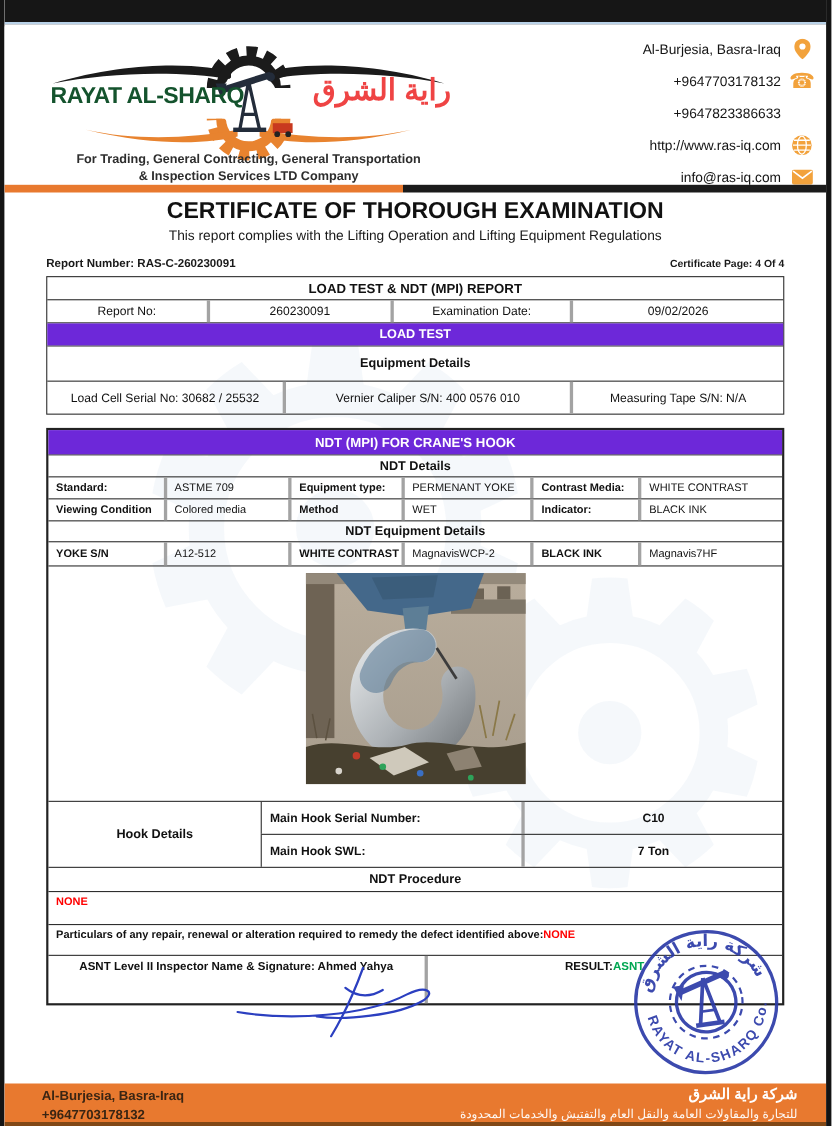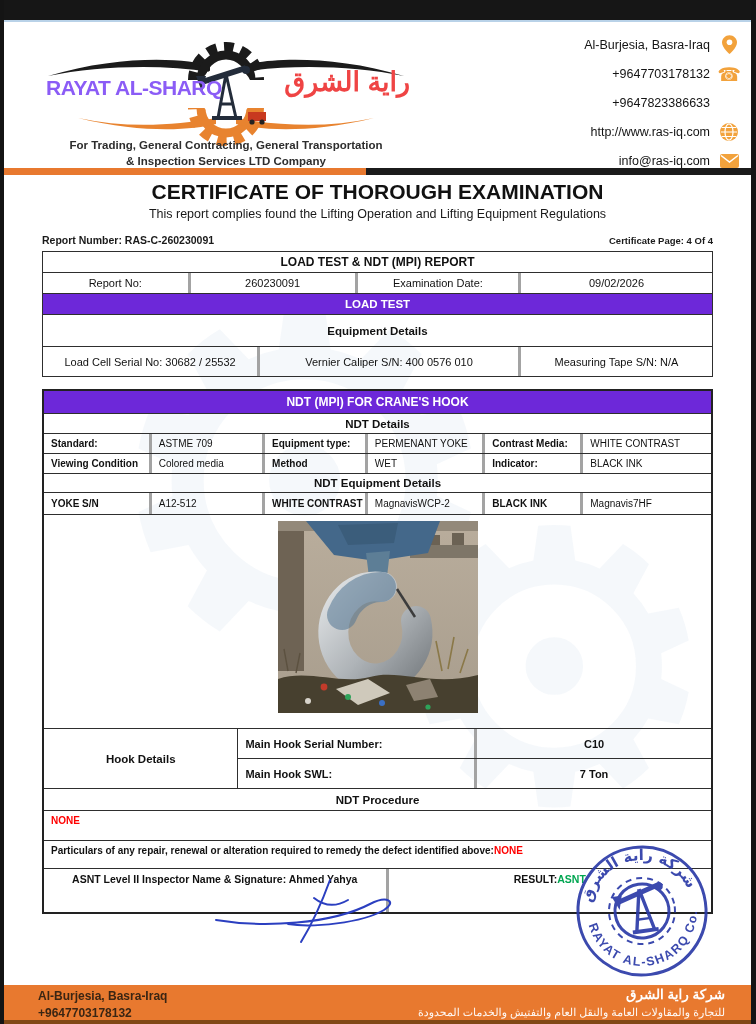--- a/index.html
+++ b/index.html
@@ -14,21 +14,21 @@
   .topbar { position:absolute; top:0; left:0; right:0; height:22px; background:#161616; border-bottom:2px solid #b9d2e8; z-index:6; }
 
   
   .watermark { position:absolute; inset:0; z-index:0; pointer-events:none; color:rgba(110,160,205,0.07); }
   .wm-gear { position:absolute; font-size:470px; line-height:1; }
 
   
   .header { position:absolute; top:24px; left:0; right:0; height:144px; background:#fff; z-index:2; }
   .logo-wrap { position:absolute; left:36px; top:2px; width:372px; height:140px; }
   .logo-svg { position:absolute; left:0; top:0; }
-  .brand-en { position:absolute; left:6px; top:50px; font-size:21px; font-weight:bold; letter-spacing:-0.5px; color:#8b5cf6; }
+  .brand-en { position:absolute; left:6px; top:50px; font-size:21px; font-weight:bold; letter-spacing:-0.5px; color:#14532d; }
   .brand-ar { position:absolute; right:2px; top:40px; font-size:27px; font-weight:bold; color:#ef4444; }
   .tagline { position:absolute; left:0; right:0; top:112px; text-align:center; font-size:11.5px; font-weight:bold; color:#2d2d2d; line-height:1.35; }
   .contact { position:absolute; right:12px; top:6px; display:flex; flex-direction:column; z-index:2; }
   .contact-row { display:flex; align-items:center; justify-content:flex-end; height:29px; gap:9px; }
   .contact-text { font-size:12.5px; color:#141414; }
   .contact-ic { width:20px; height:20px; display:flex; align-items:center; justify-content:center; }
 
   
   .divider { position:absolute; top:168px; left:0; right:0; height:7px; z-index:2;
     background:linear-gradient(to right, #E8792F 0 48.5%, #1b1b1b 48.5% 100%); }
@@ -192,21 +192,21 @@
         </span>
       </div>
     </div>
   </div>
 
   <div class="divider"></div>
 
   <div class="main">
 
     <div class="doc-title">CERTIFICATE OF THOROUGH EXAMINATION</div>
-    <div class="doc-sub">This report complies found the Lifting Operation and Lifting Equipment Regulations</div>
+    <div class="doc-sub">This report complies with the Lifting Operation and Lifting Equipment Regulations</div>
 
     <div class="meta-row">
       <span class="meta-left">Report Number: RAS-C-260230091</span>
       <span class="meta-right">Certificate Page: 4 Of 4</span>
     </div>
 
     <div class="tbl">
       <div class="tr h20">
           <div class="td c hdr" style="width:100%">LOAD TEST &amp; NDT (MPI) REPORT</div>
         </div>

